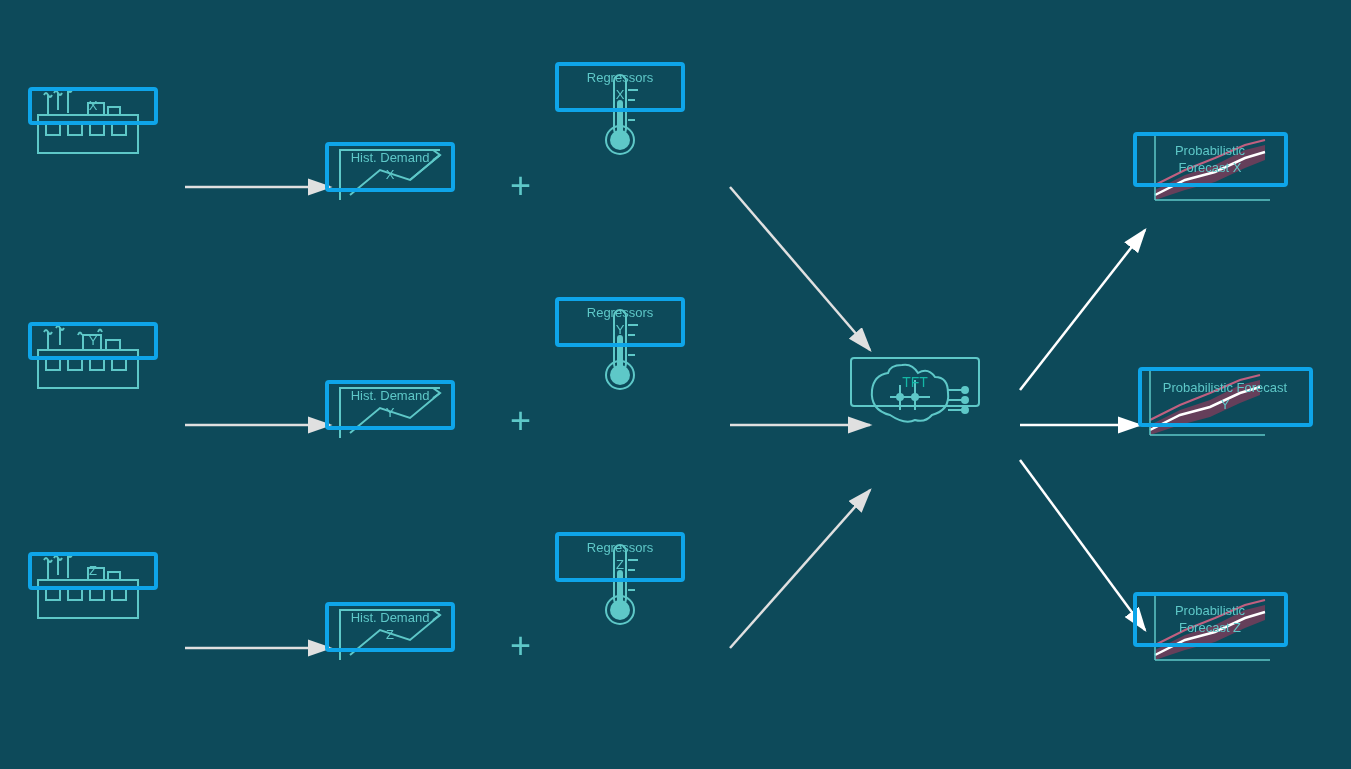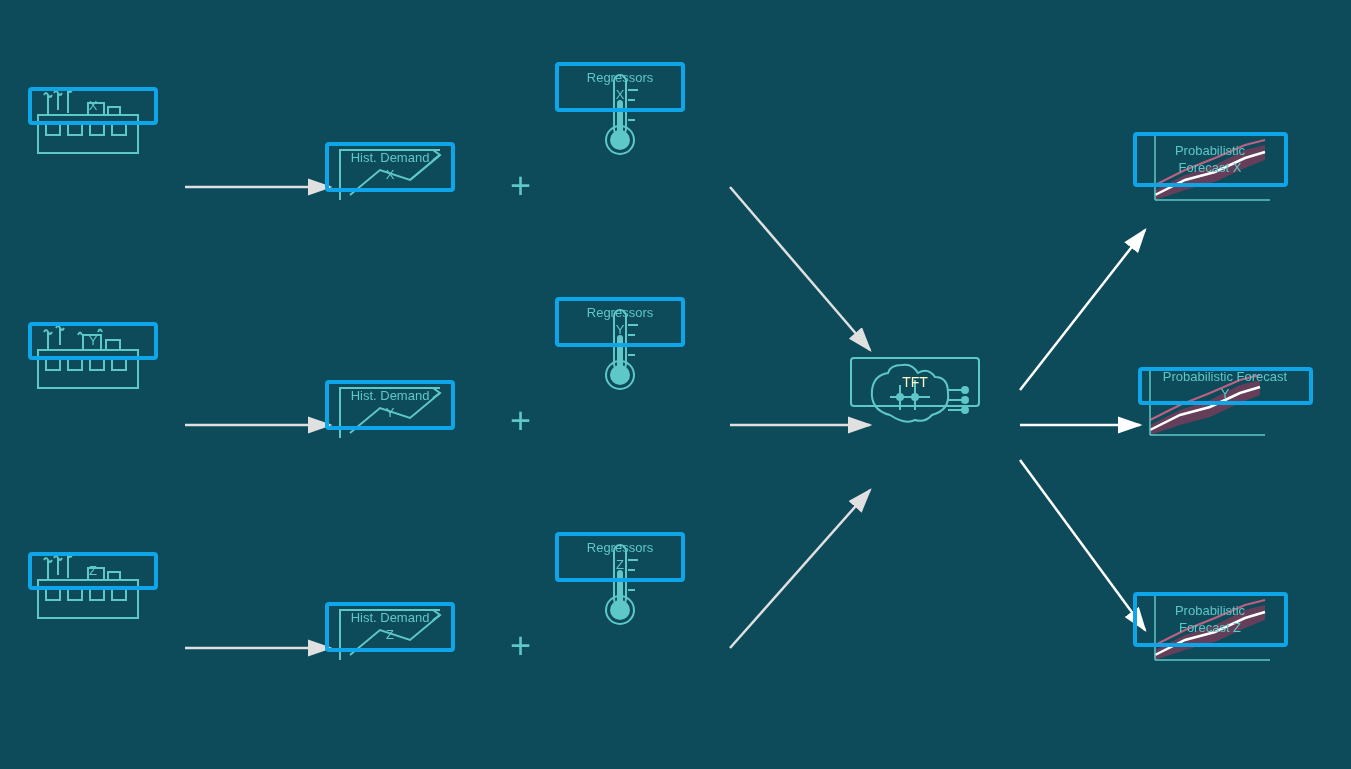--- a/index.html
+++ b/index.html
@@ -57,21 +57,21 @@
     
     .tft-box {
       position: absolute;
       border: 2px solid #5ec8c8;
       border-radius: 4px;
       display: flex;
       flex-direction: column;
       align-items: center;
       justify-content: center;
       text-align: center;
-      color: #fef9c3;
+      color: #14b8a6;
       font-size: 14px;
       font-weight: 500;
     }
   </style>
 </head>
 <body>
 
 <div class="diagram">
 
   <svg class="arrows-svg">
@@ -332,21 +332,21 @@
   <div style="position:absolute; left:1140px; top:365px; display:flex; flex-direction:column; align-items:center;">
     <svg width="130" height="75" viewBox="0 0 130 75">
       <g>
         <polygon points="10,60 40,45 70,35 100,20 120,15 120,30 100,38 70,52 40,60 10,70" fill="#8b3a5a" opacity="0.7"></polygon>
         <polyline points="10,65 40,50 70,42 100,28 120,22" stroke="white" stroke-width="2.5" fill="none"></polyline>
         <polyline points="10,55 40,40 70,28 100,15 120,10" stroke="#c06080" stroke-width="2" fill="none"></polyline>
         <line x1="10" y1="5" x2="10" y2="70" stroke="#5ec8c8" stroke-width="1.5"></line>
         <line x1="10" y1="70" x2="125" y2="70" stroke="#5ec8c8" stroke-width="1.5"></line>
       </g>
     </svg>
-    <div class="box" style="width:175px; height:38px; margin-top:2px;margin-left:40px;">
+    <div class="box" style="width:175px; height:60px; margin-top:2px;margin-left:40px;">
       <span>Probabilistic Forecast<br>Y</span>
     </div>
   </div>
 
   <div style="position:absolute; left:1145px; top:590px; display:flex; flex-direction:column; align-items:center;">
     <svg width="130" height="75" viewBox="0 0 130 75">
       <g>
         <polygon points="10,60 40,45 70,35 100,20 120,15 120,30 100,38 70,52 40,60 10,70" fill="#8b3a5a" opacity="0.7"></polygon>
         <polyline points="10,65 40,50 70,42 100,28 120,22" stroke="white" stroke-width="2.5" fill="none"></polyline>
         <polyline points="10,55 40,40 70,28 100,15 120,10" stroke="#c06080" stroke-width="2" fill="none"></polyline>

